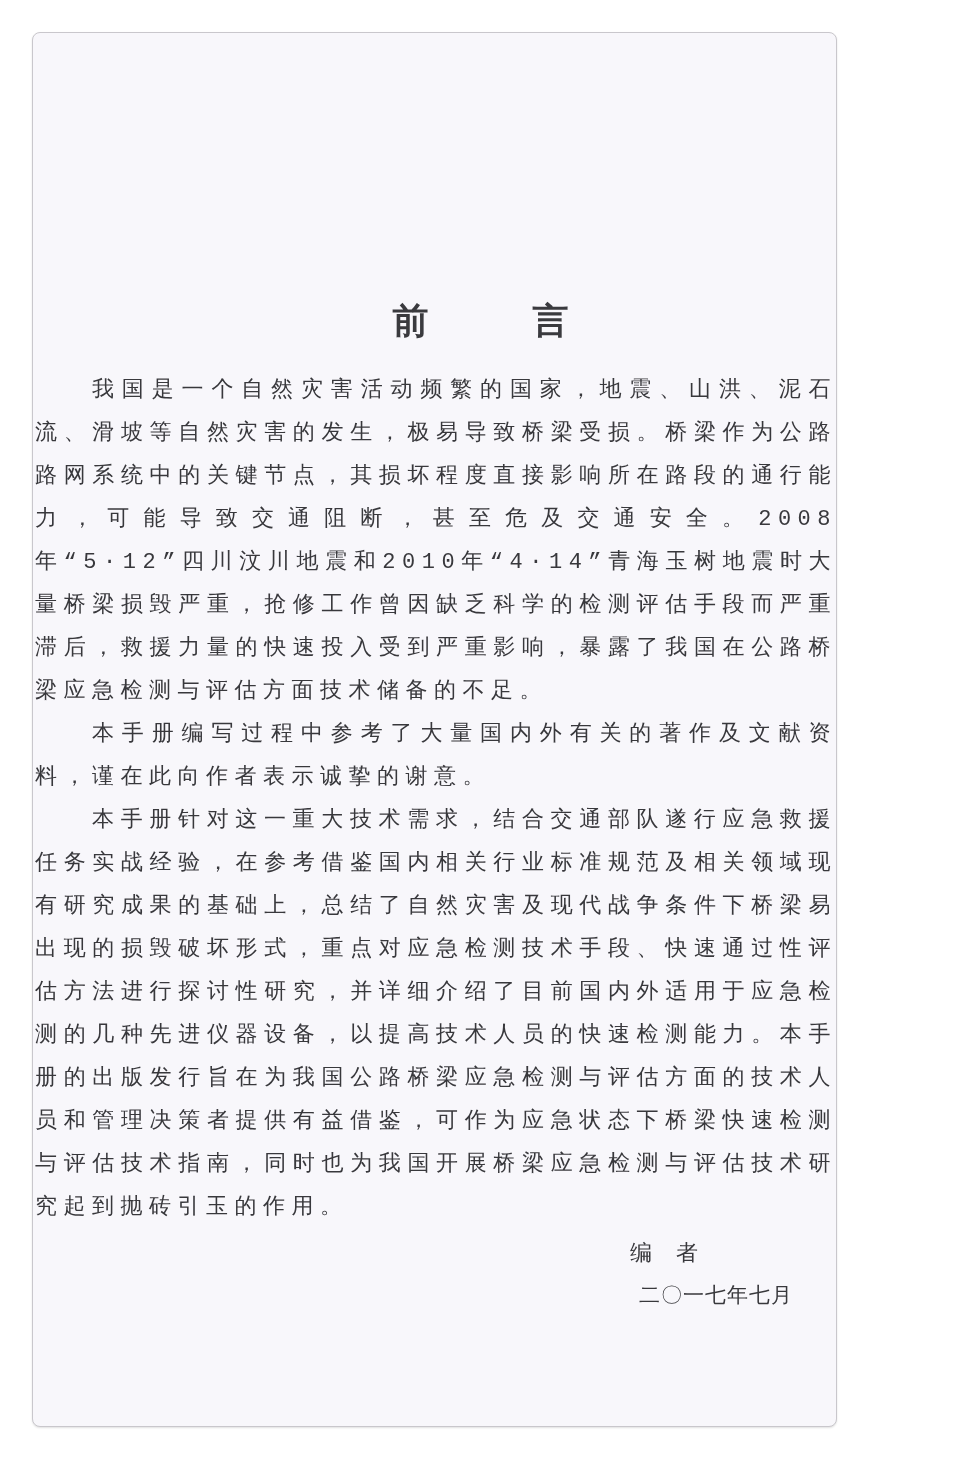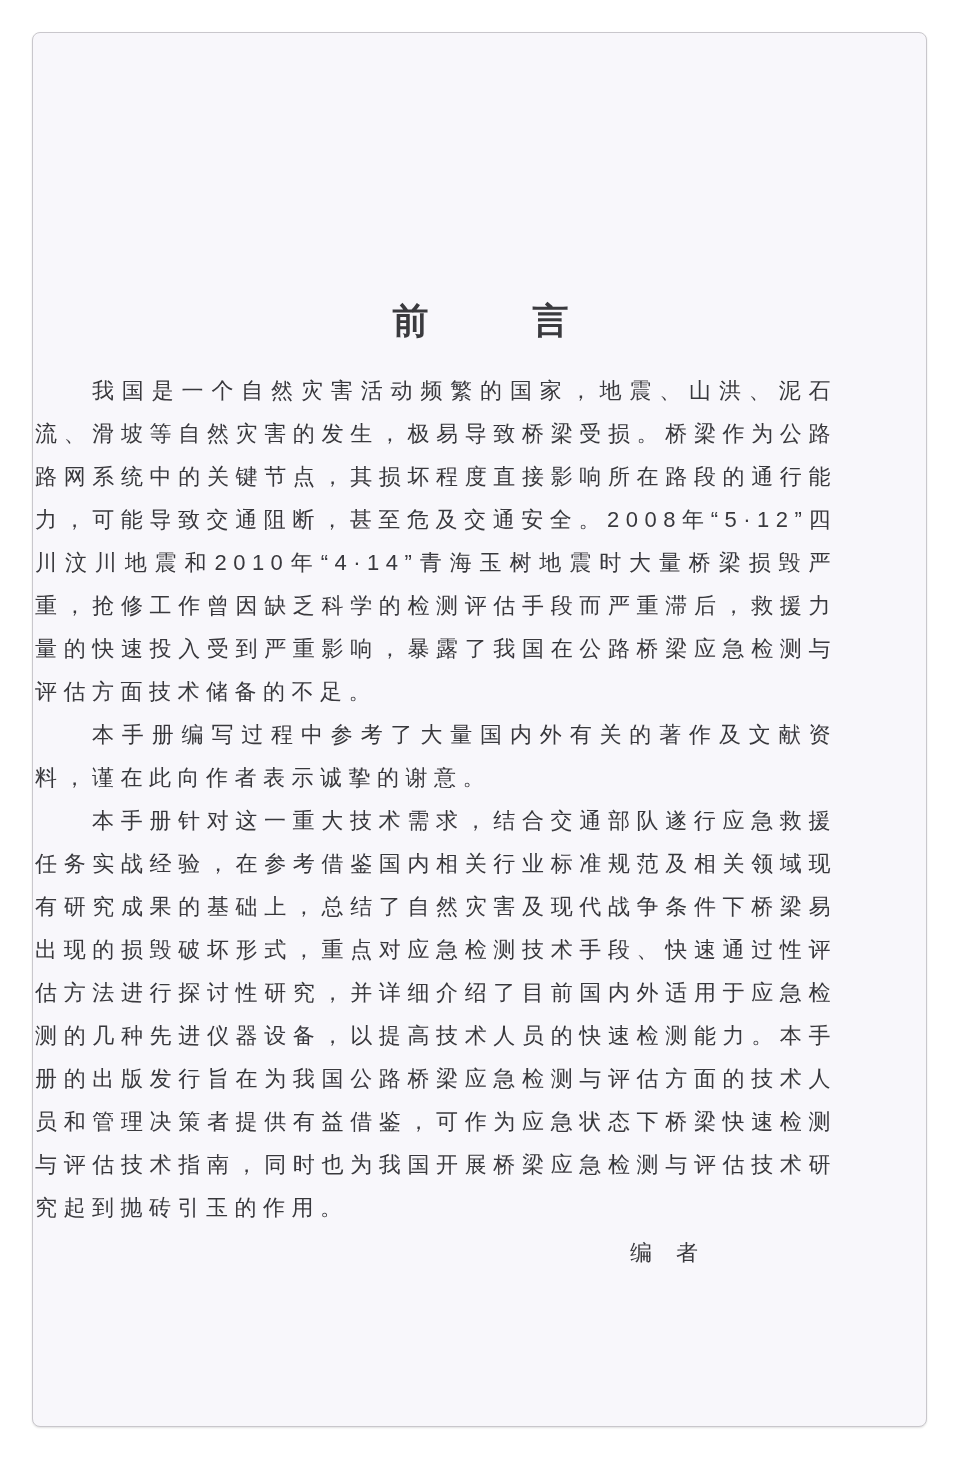--- a/index.html
+++ b/index.html
@@ -10,21 +10,21 @@
     body {
       width: 960px;
       height: 1460px;
       position: relative;
       overflow: hidden;
     }
     .page {
       position: absolute;
       left: 32px;
       top: 32px;
-      width: 895px;
+      width: 805px;
       height: 1395px;
       background: #f8f7fb;
       border: 1px solid #c9c7cc;
       border-radius: 8px;
       box-shadow: 0 1px 2px rgba(0,0,0,0.12);
       box-sizing: border-box;
     }
     .title {
       position: absolute;
       top: 240px;
@@ -41,21 +41,21 @@
       display: inline-block;
     }
     .title .gap {
       width: 104px;
     }
     .body-text {
       position: absolute;
       left: 2px;
       top: 336px;
       width: 802px;
-      font-family: Liberation Sans, sans-serif;
+      font-family: Liberation Mono, monospace;
       font-size: 22px;
       line-height: 43px;
       color: #38383c;
       letter-spacing: 6.5px;
     }
     .body-text p {
       margin: 0;
       text-indent: 57px;
       text-align: justify;
       text-align-last: left;
@@ -93,15 +93,16 @@
   <h1 class="title"><span>前</span><span class="gap"></span><span>言</span></h1>
 
   <div class="body-text">
     <p>我国是一个自然灾害活动频繁的国家，地震、山洪、泥石流、滑坡等自然灾害的发生，极易导致桥梁受损。桥梁作为公路路网系统中的关键节点，其损坏程度直接影响所在路段的通行能力，可能导致交通阻断，甚至危及交通安全。2008年“5·12”四川汶川地震和2010年“4·14”青海玉树地震时大量桥梁损毁严重，抢修工作曾因缺乏科学的检测评估手段而严重滞后，救援力量的快速投入受到严重影响，暴露了我国在公路桥梁应急检测与评估方面技术储备的不足。</p>
     <p>本手册编写过程中参考了大量国内外有关的著作及文献资料，谨在此向作者表示诚挚的谢意。</p>
     <p>本手册针对这一重大技术需求，结合交通部队遂行应急救援任务实战经验，在参考借鉴国内相关行业标准规范及相关领域现有研究成果的基础上，总结了自然灾害及现代战争条件下桥梁易出现的损毁破坏形式，重点对应急检测技术手段、快速通过性评估方法进行探讨性研究，并详细介绍了目前国内外适用于应急检测的几种先进仪器设备，以提高技术人员的快速检测能力。本手册的出版发行旨在为我国公路桥梁应急检测与评估方面的技术人员和管理决策者提供有益借鉴，可作为应急状态下桥梁快速检测与评估技术指南，同时也为我国开展桥梁应急检测与评估技术研究起到抛砖引玉的作用。</p>
   </div>
 
   <div class="signature">
     <div class="author"><span>编</span><span class="sp"></span><span>者</span></div>
+    <div class="date">二〇一七年七月</div>
   </div>
 
 </div>
 
 </body></html>

